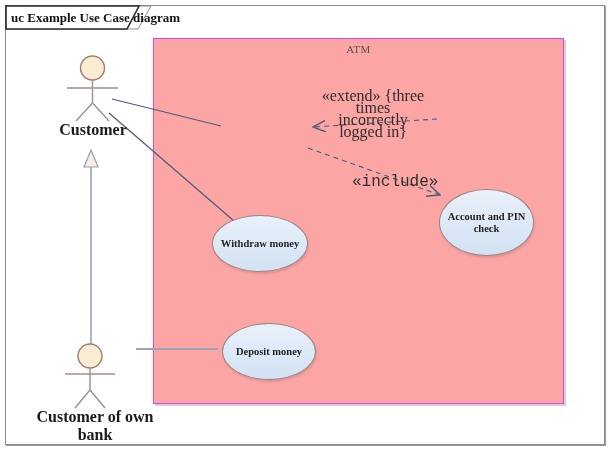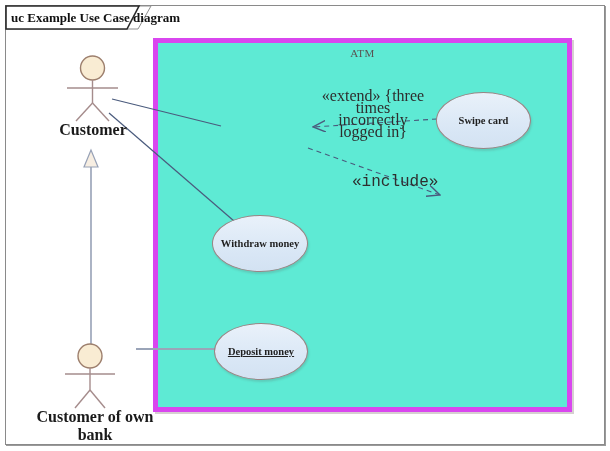--- a/index.html
+++ b/index.html
@@ -6,21 +6,21 @@
   .canvas{
     position:relative;width:610px;height:451px;background:#ffffff;overflow:hidden;
     font-family:"Liberation Serif","DejaVu Serif",serif;color:#222;
   }
   .frame{
     position:absolute;left:5px;top:5px;width:598px;height:438px;
     border:1px solid #8a8a8a;box-shadow:1px 1px 0 #9a9a9a;background:transparent;
   }
   .boundary{
     position:absolute;left:153px;top:38px;width:409px;height:364px;
-    border:5px solid #d946ef;background:#5eead4;box-shadow:2px 2px 0 #d6d0d0;
+    border:1px solid #d946ef;background:#fca5a5;box-shadow:2px 2px 0 #d6d0d0;
   }
   .boundary-label{
     position:absolute;left:0;top:4px;width:100%;text-align:center;
     font-size:11px;color:#5a5252;letter-spacing:.5px;
   }
   svg.layer{position:absolute;left:0;top:0;width:610px;height:451px;}
   .tab-text{
     position:absolute;left:11px;top:10px;width:128px;
     font-size:13px;font-weight:bold;color:#111;white-space:nowrap;
   }
@@ -31,21 +31,21 @@
     display:flex;align-items:center;justify-content:center;text-align:center;
   }
   .usecase .uc-label{
     font-size:10.5px;font-weight:bold;color:#1f1f1f;line-height:12px;padding:0 4px;
   }
   .uc-authenticate{left:219px;top:103px;width:89px;height:58px;}
   .uc-swipe{left:436px;top:92px;width:93px;height:55px;}
   .uc-account{left:439px;top:189px;width:93px;height:65px;}
   .uc-account .uc-label{max-width:84px;}
   .uc-withdraw{left:212px;top:215px;width:94px;height:55px;}
-  .uc-deposit{left:214px;top:323px;width:92px;height:55px;text-decoration:underline;}
+  .uc-deposit{left:222px;top:323px;width:92px;height:55px;}
   .actor-label{
     position:absolute;text-align:center;font-size:16px;font-weight:bold;color:#1a1a1a;
   }
   .lbl-customer{left:53px;top:121px;width:80px;}
   .lbl-ownbank{left:25px;top:408px;width:140px;}
   .rel-label{
     position:absolute;font-size:16px;color:#2e2e2e;line-height:12px;text-align:center;
   }
   .lbl-extend{left:316px;top:90px;width:114px;}
   .lbl-include{left:352px;top:176px;width:50px;font-family:Liberation Mono, monospace;}
@@ -94,22 +94,22 @@
       <circle cx="90" cy="356" r="12" fill="#f9ecd3" stroke="#9d7f6d"></circle>
       <line x1="90" y1="368" x2="90" y2="390"></line>
       <line x1="65" y1="374" x2="115" y2="374"></line>
       <line x1="90" y1="390" x2="75" y2="408"></line>
       <line x1="90" y1="390" x2="105" y2="408"></line>
     </g>
   </svg>
 
   <div class="tab-text">uc Example Use Case diagram</div>
 
-  <div class="usecase uc-swipe">
-    <span class="uc-label">Swipe card</span>
+  <div class="usecase uc-account">
+    <span class="uc-label">Account and PIN check</span>
   </div>
   <div class="usecase uc-withdraw">
     <span class="uc-label">Withdraw money</span>
   </div>
   <div class="usecase uc-deposit">
     <span class="uc-label">Deposit money</span>
   </div>
 
   <div class="actor-label lbl-customer">Customer</div>
   <div class="actor-label lbl-ownbank">Customer of own bank</div>

